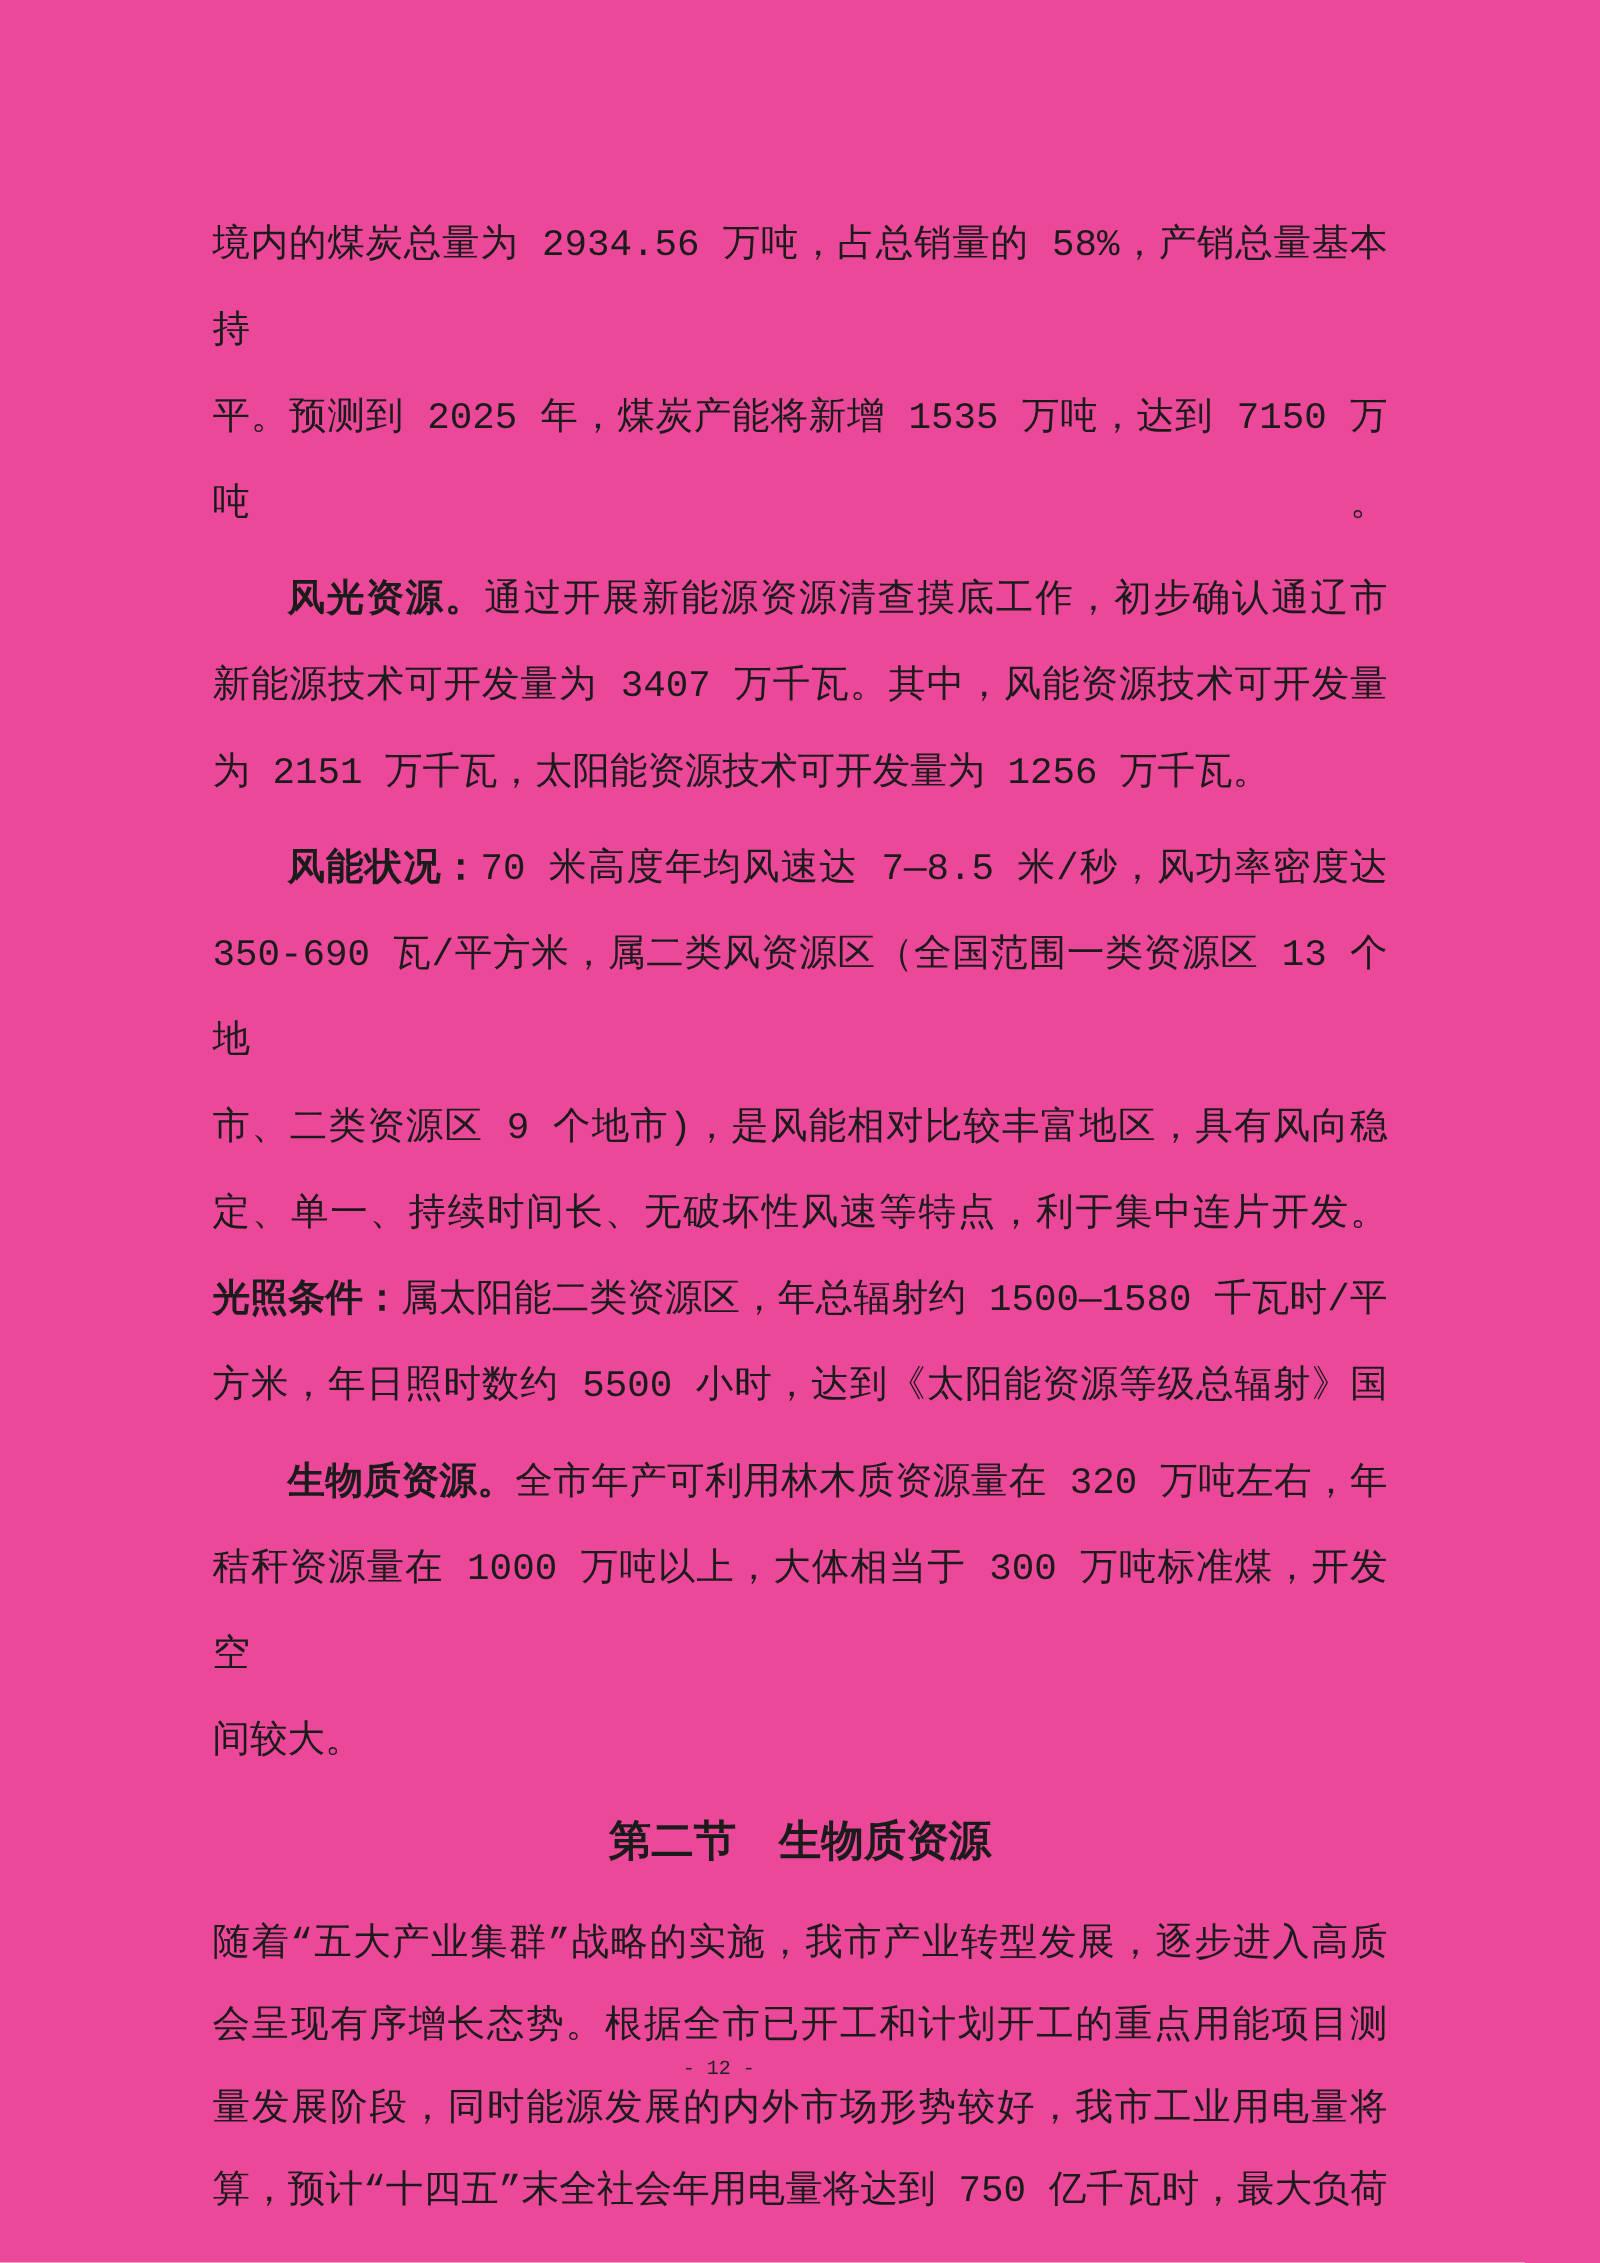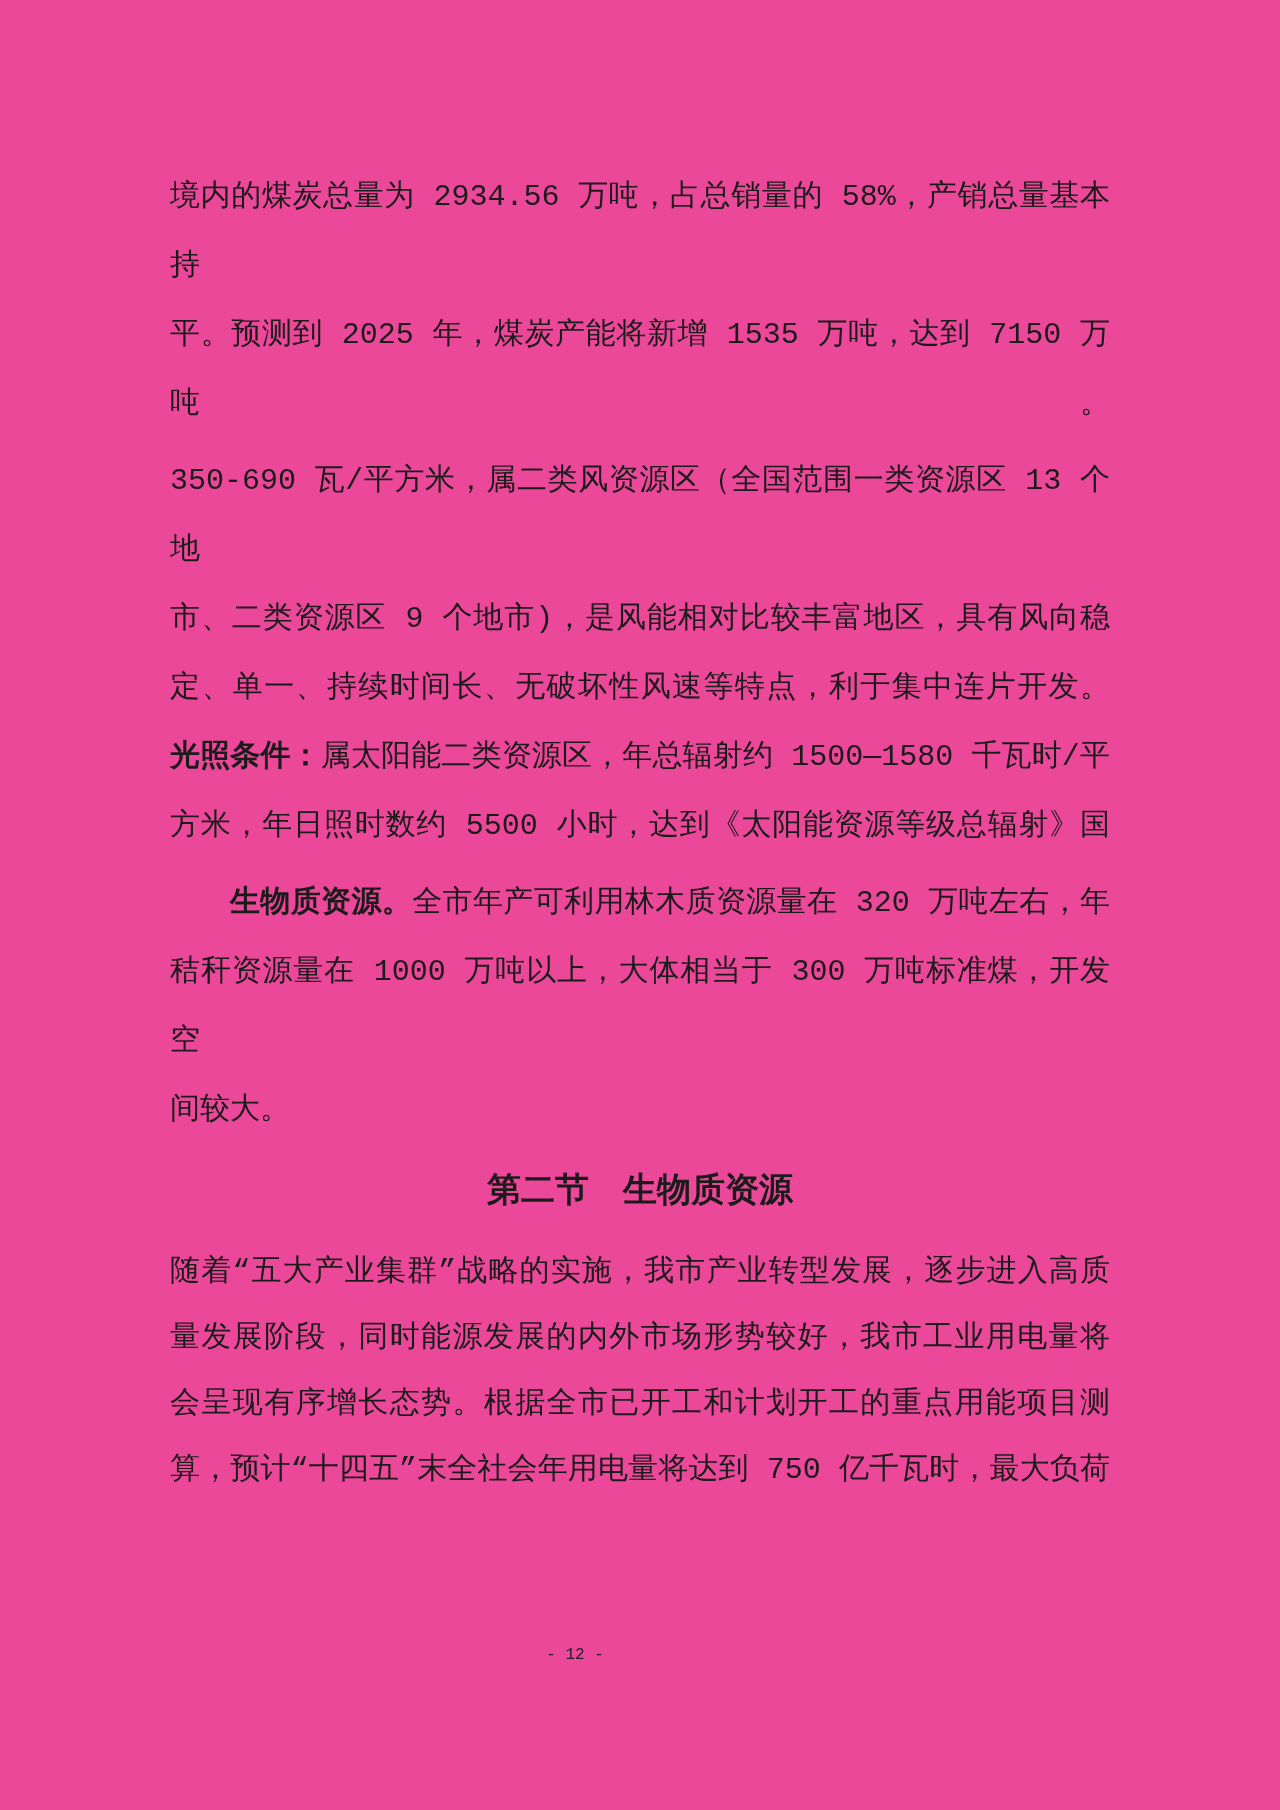--- a/index.html
+++ b/index.html
@@ -42,33 +42,39 @@
 </head>
 <body>
 
 <div class="page">
   <div class="doc">
       <div class="para">
         <div class="line fill"><span>境内的煤炭总量为 2934.56 万吨，占总销量的 58%，产销总量基本持</span></div>
         <div class="line fill"><span>平。预测到 2025 年，煤炭产能将新增 1535 万吨，达到 7150 万吨。</span></div>
       </div>
       <div class="para">
+        <div class="line fill indent"><span class="b">风光资源。</span><span>通过开展新能源资源清查摸底工作，初步确认通辽市</span></div>
+        <div class="line fill"><span>新能源技术可开发量为 3407 万千瓦。其中，风能资源技术可开发量</span></div>
+        <div class="line"><span>为 2151 万千瓦，太阳能资源技术可开发量为 1256 万千瓦。</span></div>
+      </div>
+      <div class="para">
+        <div class="line fill indent"><span class="b">风能状况：</span><span>70 米高度年均风速达 7—8.5 米/秒，风功率密度达</span></div>
         <div class="line fill"><span>350-690 瓦/平方米，属二类风资源区（全国范围一类资源区 13 个地</span></div>
         <div class="line fill"><span>市、二类资源区 9 个地市)，是风能相对比较丰富地区，具有风向稳</span></div>
         <div class="line fill"><span>定、单一、持续时间长、无破坏性风速等特点，利于集中连片开发。</span></div>
         <div class="line fill"><span class="b">光照条件：</span><span>属太阳能二类资源区，年总辐射约 1500—1580 千瓦时/平</span></div>
         <div class="line fill"><span>方米，年日照时数约 5500 小时，达到《太阳能资源等级总辐射》国</span></div>
       </div>
       <div class="para">
         <div class="line fill indent"><span class="b">生物质资源。</span><span>全市年产可利用林木质资源量在 320 万吨左右，年</span></div>
         <div class="line fill"><span>秸秆资源量在 1000 万吨以上，大体相当于 300 万吨标准煤，开发空</span></div>
         <div class="line"><span>间较大。</span></div>
       </div>
       <div class="heading">第二节　生物质资源</div>
       <div class="para tight">
         <div class="line fill"><span>随着“五大产业集群”战略的实施，我市产业转型发展，逐步进入高质</span></div>
+        <div class="line fill"><span>会呈现有序增长态势。根据全市已开工和计划开工的重点用能项目测</span></div>
         <div class="line fill"><span>量发展阶段，同时能源发展的内外市场形势较好，我市工业用电量将</span></div>
-        <div class="line fill"><span>会呈现有序增长态势。根据全市已开工和计划开工的重点用能项目测</span></div>
         <div class="line fill"><span>算，预计“十四五”末全社会年用电量将达到 750 亿千瓦时，最大负荷</span></div>
       </div>
     </div>
   <div class="footer">- 12 -</div>
 </div>
 
 </body></html>

